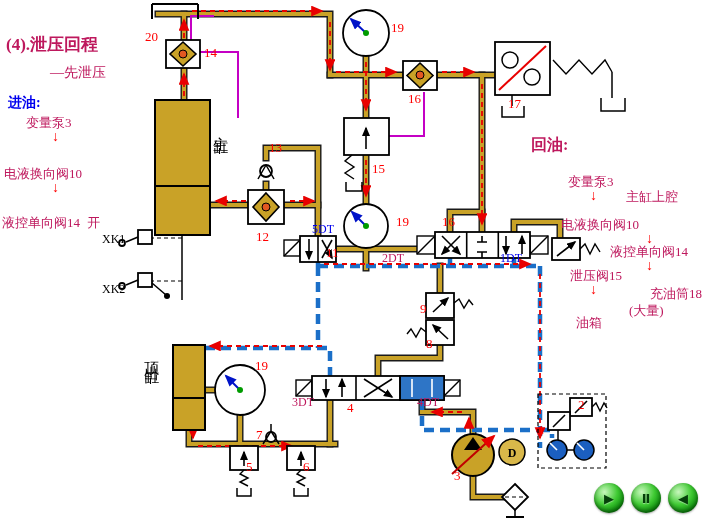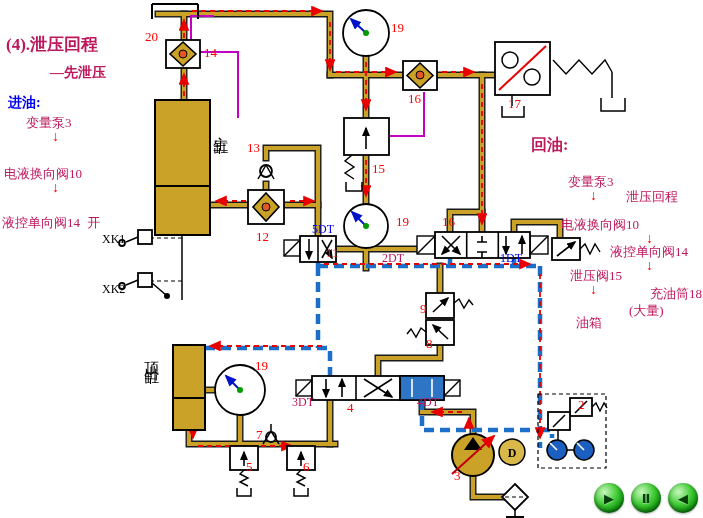--- a/index.html
+++ b/index.html
@@ -4,21 +4,21 @@
 <style>
   html,body{margin:0;padding:0;background:#fff;}
   .stage{position:relative;width:703px;height:518px;background:#fff;overflow:hidden;
          font-family:"Liberation Serif",serif;}
   .stage svg{position:absolute;left:0;top:0;}
   .lbl{position:absolute;white-space:nowrap;line-height:1.05;}
   .red{color:#be185d;}
   .blu{color:#0000EE;}
   .blk{color:#000;}
   .title{font-size:17px;font-weight:bold;}
-  .sub{font-size:14px;font-weight:bold;}
+  .sub{font-size:14px;font-weight:normal;}
   .h14{font-size:14px;font-weight:bold;}
   .h16{font-size:16px;font-weight:bold;}
   .t13{font-size:13px;}
   .t12{font-size:12px;}
   .num{font-size:13px;color:#FF0000;}
   .arrow{font-size:14px;font-weight:bold;color:#FF0000;}
   .vert{writing-mode:vertical-rl;text-orientation:upright;letter-spacing:4px;font-size:15px;}
   
   .pipeO{fill:none;stroke:#1a1a1a;stroke-width:7;stroke-linecap:square;}
   .pipeF{fill:none;stroke:#C9A227;stroke-width:4.2;stroke-linecap:square;}
@@ -392,37 +392,37 @@
 
 <div class="lbl blk t12" style="left:102px;top:233px">XK1</div>
 <div class="lbl blk t12" style="left:102px;top:283px">XK2</div>
 
 <div class="lbl blk vert" style="left:212px;top:124px">主缸</div>
 <div class="lbl blk vert" style="left:143px;top:350px">顶出缸</div>
 
 <div class="lbl red h16" style="left:531px;top:137px">回油:</div>
 <div class="lbl red t13" style="left:568px;top:175px">变量泵3</div>
 <div class="lbl arrow" style="left:590px;top:189px">↓</div>
-<div class="lbl red t13" style="left:626px;top:190px">泄压回程</div>
+<div class="lbl red t13" style="left:626px;top:190px">主缸上腔</div>
 <div class="lbl red t13" style="left:561px;top:218px">电液换向阀10</div>
 <div class="lbl arrow" style="left:646px;top:232px">↓</div>
 <div class="lbl red t13" style="left:610px;top:245px">液控单向阀14</div>
 <div class="lbl arrow" style="left:646px;top:259px">↓</div>
 <div class="lbl red t13" style="left:570px;top:269px">泄压阀15</div>
 <div class="lbl arrow" style="left:590px;top:283px">↓</div>
 <div class="lbl red t13" style="left:650px;top:287px">充油筒18</div>
 <div class="lbl red t13" style="left:629px;top:304px">(大量)</div>
 <div class="lbl red t13" style="left:576px;top:316px">油箱</div>
 
 <div class="lbl num" style="left:145px;top:30px">20</div>
 <div class="lbl num" style="left:204px;top:46px">14</div>
 <div class="lbl num" style="left:391px;top:21px">19</div>
 <div class="lbl num" style="left:408px;top:92px">16</div>
 <div class="lbl num" style="left:508px;top:97px">17</div>
-<div class="lbl num" style="left:247px;top:141px">13</div>
+<div class="lbl num" style="left:269px;top:141px">13</div>
 <div class="lbl num" style="left:372px;top:162px">15</div>
 <div class="lbl num" style="left:256px;top:230px">12</div>
 <div class="lbl num" style="left:396px;top:215px">19</div>
 <div class="lbl num" style="left:442px;top:215px">16</div>
 <div class="lbl num" style="left:326px;top:246px">11</div>
 <div class="lbl num" style="left:420px;top:302px">9</div>
 <div class="lbl num" style="left:426px;top:337px">8</div>
 <div class="lbl num" style="left:255px;top:359px">19</div>
 <div class="lbl num" style="left:347px;top:401px">4</div>
 <div class="lbl num" style="left:256px;top:428px">7</div>

